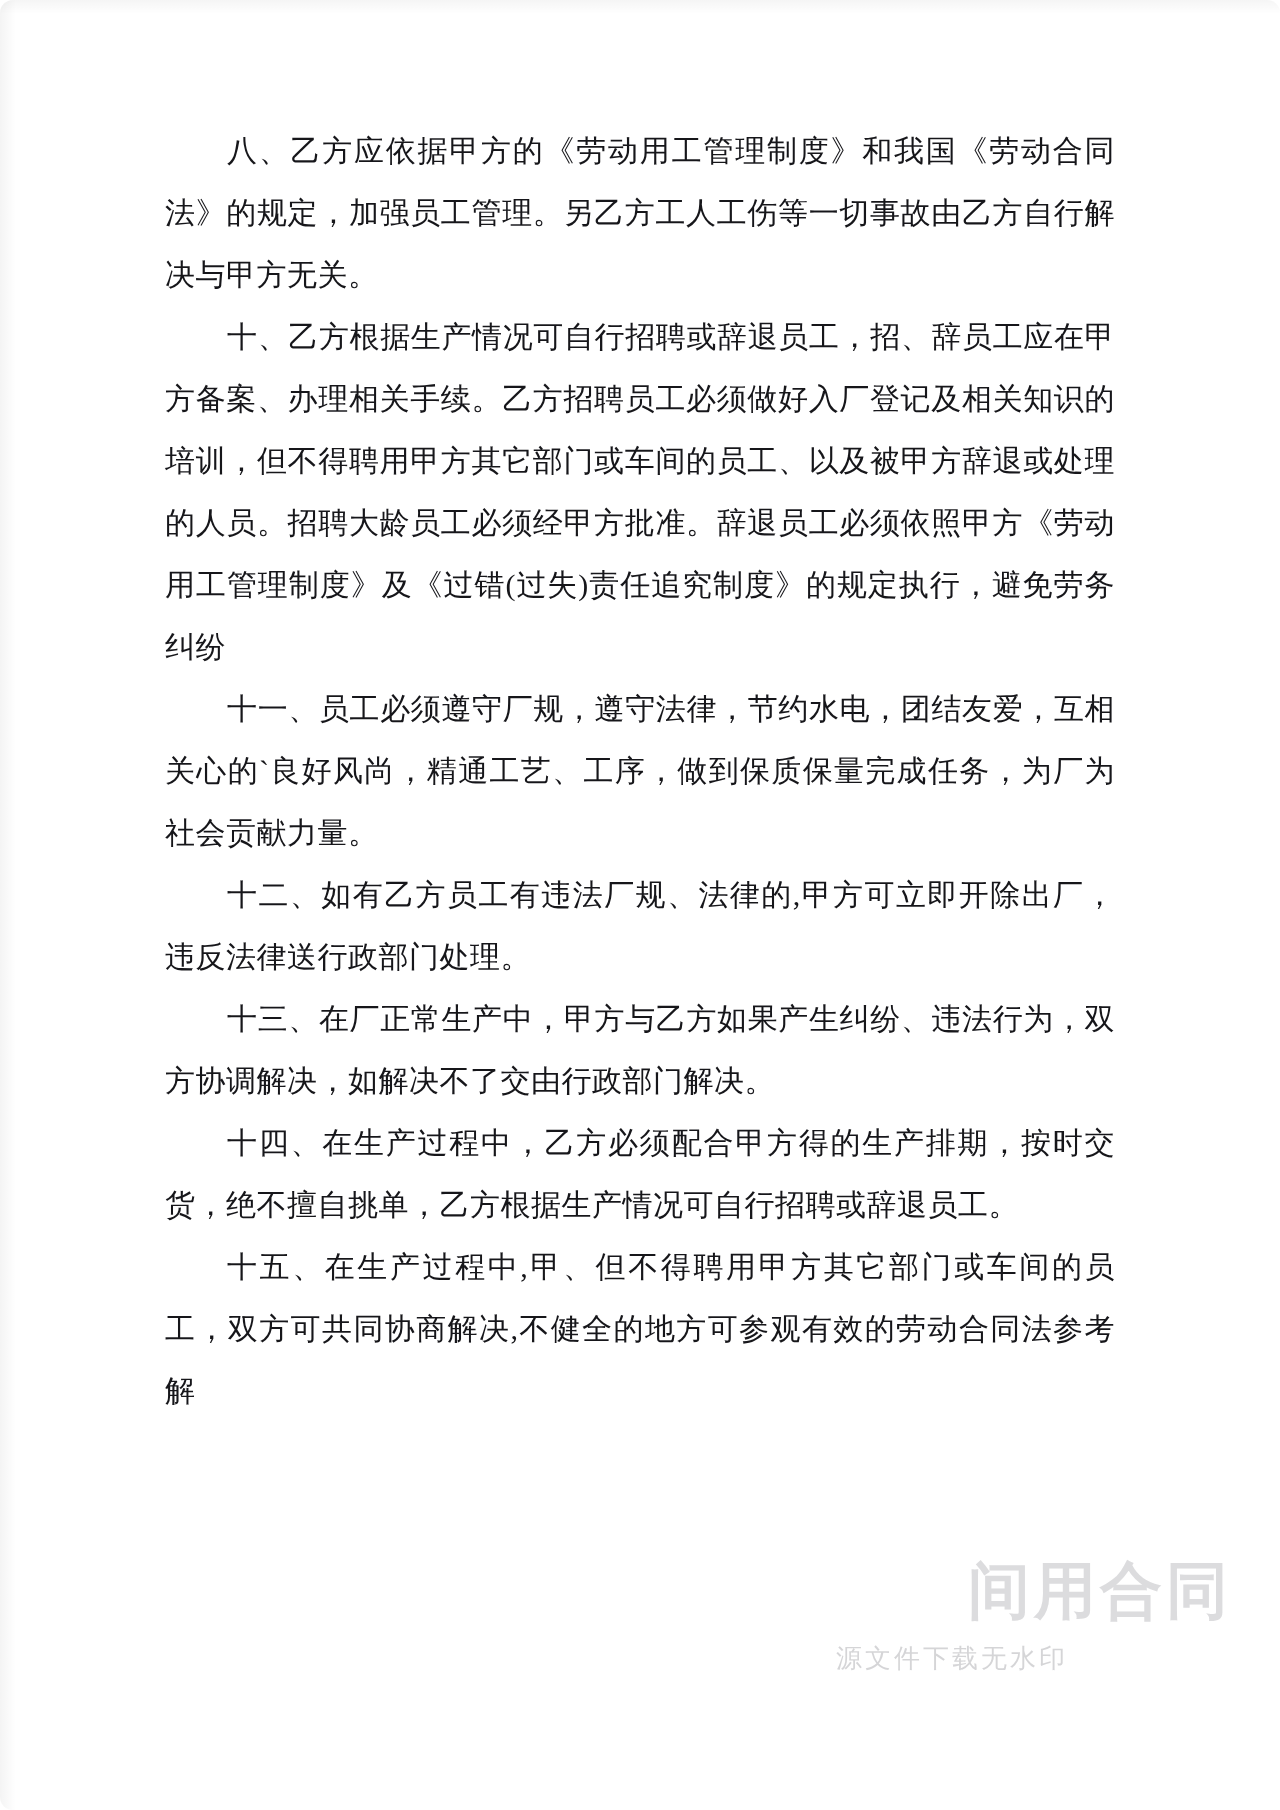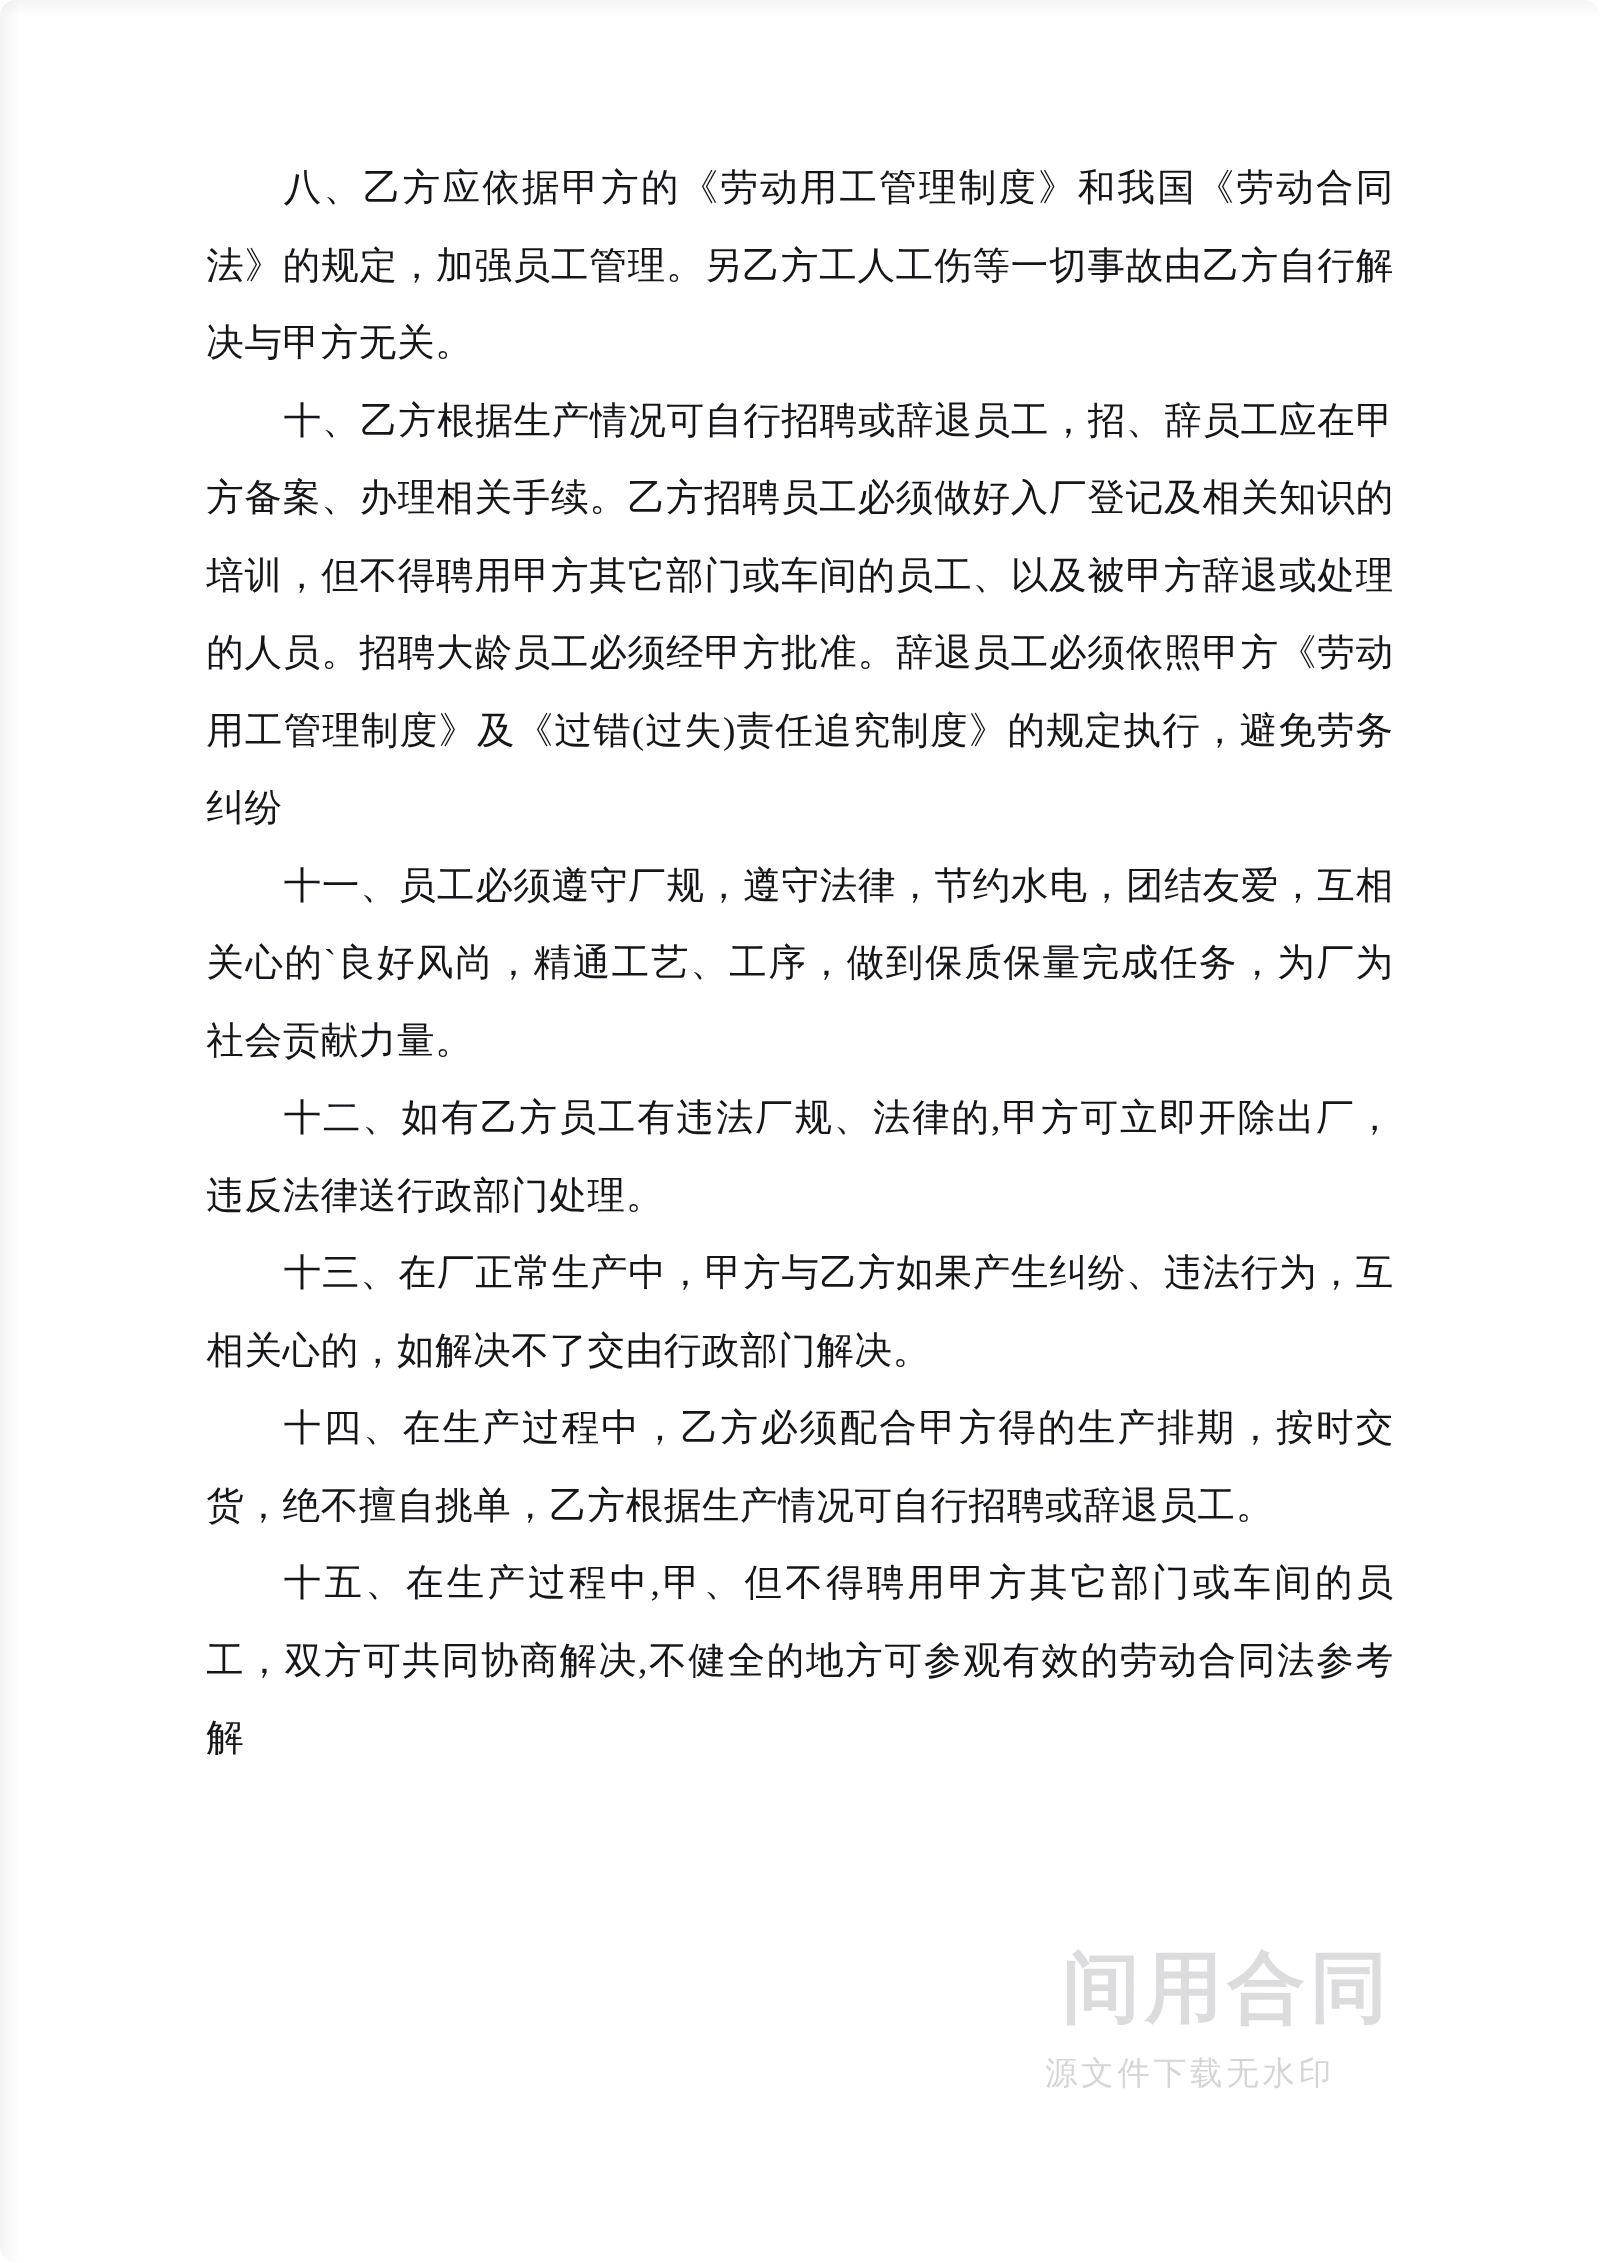--- a/index.html
+++ b/index.html
@@ -31,21 +31,21 @@
     letter-spacing: 0.5px;
     text-indent: 62px;
     margin: 0 0 0 0;
     font-weight: 500;
   }
   .watermark-main {
     position: absolute;
     right: 48px;
     top: 1560px;
     width: 500px;
-    text-align: center;
+    text-align: right;
     font-family: "Liberation Sans", sans-serif;
     font-size: 62px;
     font-weight: bold;
     color: rgba(150,150,155,0.33);
     letter-spacing: 4px;
     line-height: 1;
     white-space: nowrap;
     user-select: none;
   }
   .watermark-sub {
@@ -83,21 +83,21 @@
 <div class="page">
 
   <div class="edge-shadow-top"></div>
   <div class="edge-shadow-left"></div>
 
   <div class="doc-body">
     <p class="para">八、乙方应依据甲方的《劳动用工管理制度》和我国《劳动合同法》的规定，加强员工管理。另乙方工人工伤等一切事故由乙方自行解决与甲方无关。</p>
     <p class="para">十、乙方根据生产情况可自行招聘或辞退员工，招、辞员工应在甲方备案、办理相关手续。乙方招聘员工必须做好入厂登记及相关知识的培训，但不得聘用甲方其它部门或车间的员工、以及被甲方辞退或处理的人员。招聘大龄员工必须经甲方批准。辞退员工必须依照甲方《劳动用工管理制度》及《过错(过失)责任追究制度》的规定执行，避免劳务纠纷</p>
     <p class="para">十一、员工必须遵守厂规，遵守法律，节约水电，团结友爱，互相关心的`良好风尚，精通工艺、工序，做到保质保量完成任务，为厂为社会贡献力量。</p>
     <p class="para">十二、如有乙方员工有违法厂规、法律的,甲方可立即开除出厂，违反法律送行政部门处理。</p>
-    <p class="para">十三、在厂正常生产中，甲方与乙方如果产生纠纷、违法行为，互相关心的，如解决不了交由行政部门解决。</p>
+    <p class="para">十三、在厂正常生产中，甲方与乙方如果产生纠纷、违法行为，双方协调解决，如解决不了交由行政部门解决。</p>
     <p class="para">十四、在生产过程中，乙方必须配合甲方得的生产排期，按时交货，绝不擅自挑单，乙方根据生产情况可自行招聘或辞退员工。</p>
     <p class="para">十五、在生产过程中,甲、但不得聘用甲方其它部门或车间的员工，双方可共同协商解决,不健全的地方可参观有效的劳动合同法参考解</p>
   </div>
 
   <div class="watermark-main">间用合同</div>
   <div class="watermark-sub">源文件下载无水印</div>
 
 </div>
 
 </body></html>

